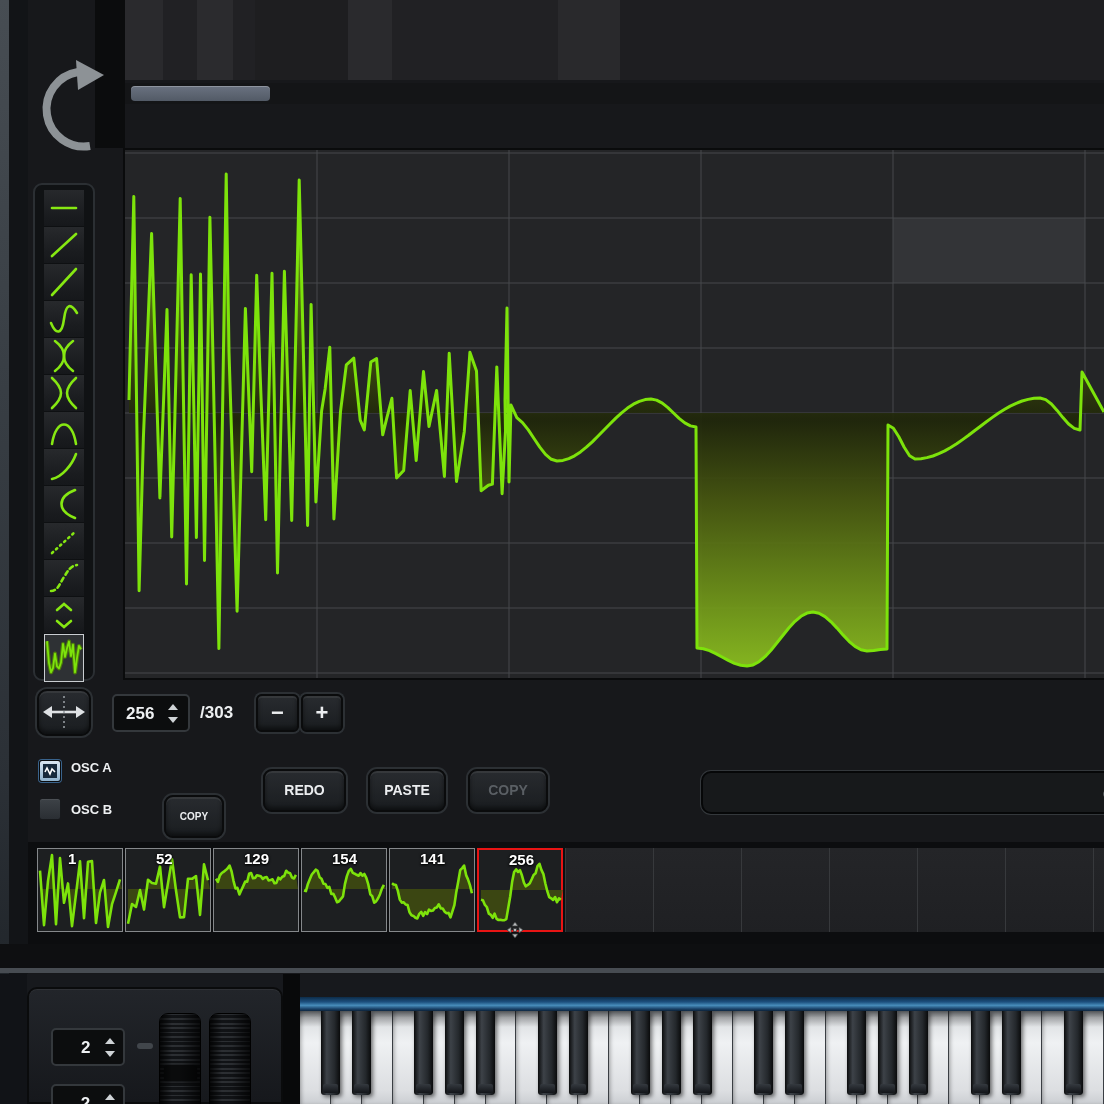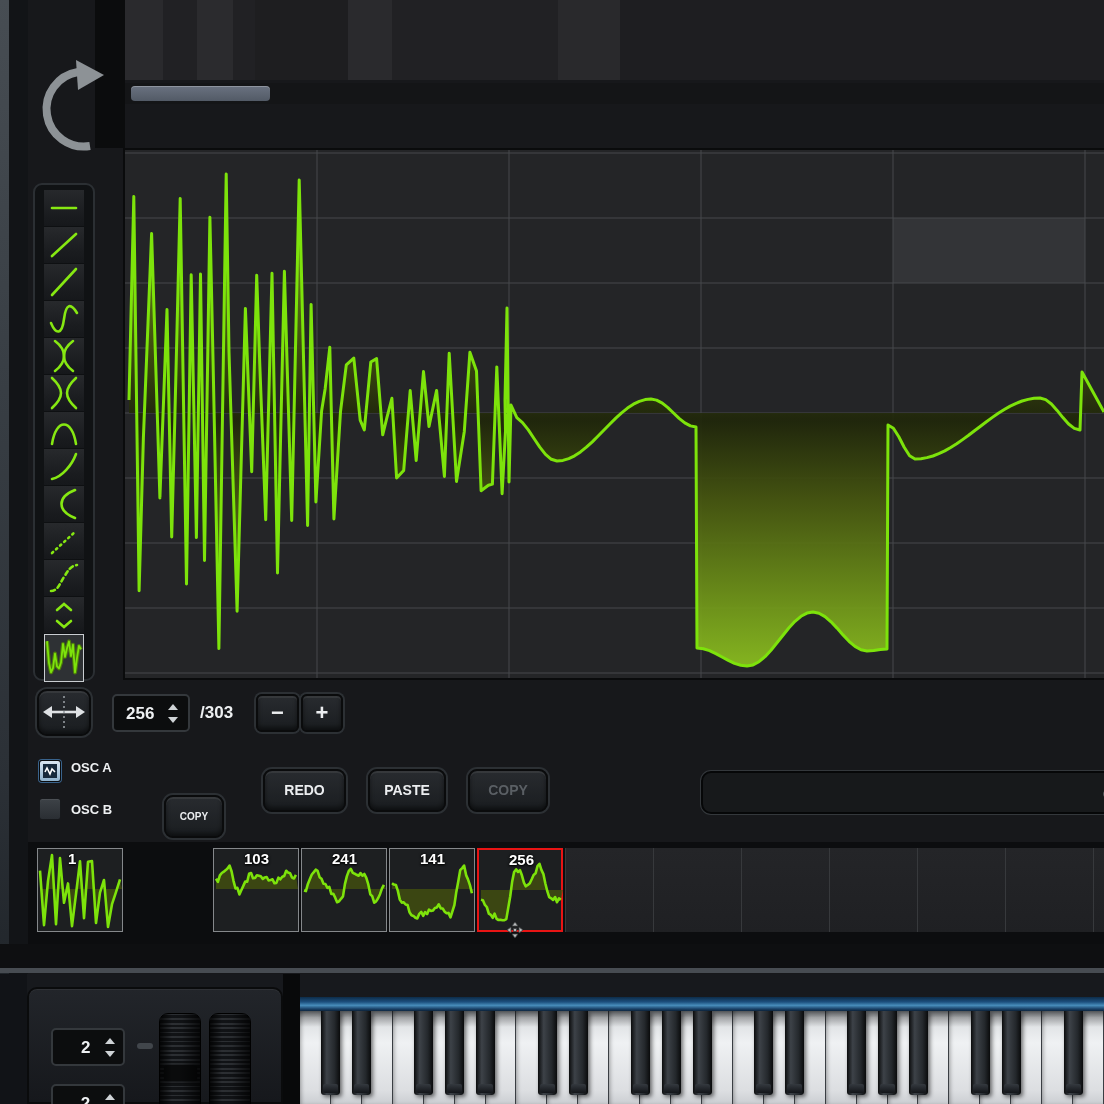--- a/index.html
+++ b/index.html
@@ -251,33 +251,40 @@
   <div class="abs field" style="left:701px;top:771px;width:420px;height:43px">(e</div>
 
   <div class="abs thumb-strip" id="thumb-strip">
       <div class="thumb" style="left: 9px;">
         <svg width="84" height="82" viewBox="0 0 84 82">
           <polygon points="2,40 2,21.7 6,76.1 10,31.9 14,6.0 18,75.2 22,9.1 26,53.8 30,34.4 34,77.1 38,45.1 42,12.2 46,69.2 50,12.8 54,12.1 58,74.0 62,43.7 66,31.0 70,78.0 74,55.2 78,43.2 82,30.4  84,40" fill="#45540e" fill-opacity="0.75"></polygon>
           <polyline points="2,21.7 6,76.1 10,31.9 14,6.0 18,75.2 22,9.1 26,53.8 30,34.4 34,77.1 38,45.1 42,12.2 46,69.2 50,12.8 54,12.1 58,74.0 62,43.7 66,31.0 70,78.0 74,55.2 78,43.2 82,30.4 " fill="none" stroke="#7de30b" stroke-width="2.6" stroke-linejoin="round"></polyline>
         </svg>
         <div class="thumb-num">1</div>
       </div>
+      <div class="thumb" style="left: 97px;">
+        <svg width="84" height="82" viewBox="0 0 84 82">
+          <polygon points="2,40 2,74.8 6,55.0 10,58.0 14,41.1 18,60.6 22,30.7 26,33.9 30,34.7 34,17.4 38,58.2 42,34.1 46,10.2 50,41.5 54,68.4 58,68.2 62,29.7 66,29.8 70,27.1 74,65.9 78,15.4 82,31.3  84,40" fill="#45540e" fill-opacity="0.75"></polygon>
+          <polyline points="2,74.8 6,55.0 10,58.0 14,41.1 18,60.6 22,30.7 26,33.9 30,34.7 34,17.4 38,58.2 42,34.1 46,10.2 50,41.5 54,68.4 58,68.2 62,29.7 66,29.8 70,27.1 74,65.9 78,15.4 82,31.3 " fill="none" stroke="#7de30b" stroke-width="2.6" stroke-linejoin="round"></polyline>
+        </svg>
+        <div class="thumb-num">52</div>
+      </div>
       <div class="thumb" style="left: 185px;">
         <svg width="84" height="82" viewBox="0 0 84 82">
           <polygon points="2,40 2.0,29.7 3.9,32.8 5.9,26.4 7.8,24.0 9.8,22.7 11.8,21.1 13.7,19.3 15.6,16.6 17.6,22.5 19.5,31.8 21.5,39.4 23.4,38.8 25.4,45.4 27.3,41.2 29.3,36.9 31.2,32.6 33.2,32.8 35.1,24.8 37.1,24.0 39.0,29.3 41.0,29.0 42.9,26.3 44.9,26.7 46.8,27.2 48.8,29.9 50.8,28.4 52.7,28.0 54.6,31.5 56.6,31.1 58.5,30.3 60.5,34.3 62.4,33.9 64.4,28.6 66.3,30.3 68.3,27.8 70.2,27.0 72.2,21.8 74.1,23.6 76.1,24.2 78.0,28.5 80.0,29.5 81.9,25.8  84,40" fill="#45540e" fill-opacity="0.75"></polygon>
           <polyline points="2.0,29.7 3.9,32.8 5.9,26.4 7.8,24.0 9.8,22.7 11.8,21.1 13.7,19.3 15.6,16.6 17.6,22.5 19.5,31.8 21.5,39.4 23.4,38.8 25.4,45.4 27.3,41.2 29.3,36.9 31.2,32.6 33.2,32.8 35.1,24.8 37.1,24.0 39.0,29.3 41.0,29.0 42.9,26.3 44.9,26.7 46.8,27.2 48.8,29.9 50.8,28.4 52.7,28.0 54.6,31.5 56.6,31.1 58.5,30.3 60.5,34.3 62.4,33.9 64.4,28.6 66.3,30.3 68.3,27.8 70.2,27.0 72.2,21.8 74.1,23.6 76.1,24.2 78.0,28.5 80.0,29.5 81.9,25.8 " fill="none" stroke="#7de30b" stroke-width="2.6" stroke-linejoin="round"></polyline>
         </svg>
-        <div class="thumb-num">103</div>
+        <div class="thumb-num">129</div>
       </div>
       <div class="thumb" style="left: 273px;">
         <svg width="84" height="82" viewBox="0 0 84 82">
           <polygon points="2,40 2.0,41.6 3.9,42.1 5.9,34.9 7.8,30.2 9.8,25.5 11.8,23.1 13.7,20.7 15.6,21.9 17.6,28.2 19.5,29.7 21.5,34.8 23.4,35.0 25.4,38.9 27.3,37.9 29.3,44.9 31.2,44.7 33.2,48.7 35.1,53.2 37.1,52.3 39.0,49.8 41.0,47.4 42.9,35.1 44.9,27.1 46.8,22.0 48.8,19.9 50.8,23.9 52.7,24.7 54.6,25.8 56.6,26.7 58.5,24.1 60.5,26.7 62.4,25.0 64.4,29.1 66.3,35.4 68.3,45.3 70.2,47.2 72.2,53.7 74.1,52.4 76.1,49.3 78.0,45.2 80.0,39.4 81.9,35.8  84,40" fill="#45540e" fill-opacity="0.75"></polygon>
           <polyline points="2.0,41.6 3.9,42.1 5.9,34.9 7.8,30.2 9.8,25.5 11.8,23.1 13.7,20.7 15.6,21.9 17.6,28.2 19.5,29.7 21.5,34.8 23.4,35.0 25.4,38.9 27.3,37.9 29.3,44.9 31.2,44.7 33.2,48.7 35.1,53.2 37.1,52.3 39.0,49.8 41.0,47.4 42.9,35.1 44.9,27.1 46.8,22.0 48.8,19.9 50.8,23.9 52.7,24.7 54.6,25.8 56.6,26.7 58.5,24.1 60.5,26.7 62.4,25.0 64.4,29.1 66.3,35.4 68.3,45.3 70.2,47.2 72.2,53.7 74.1,52.4 76.1,49.3 78.0,45.2 80.0,39.4 81.9,35.8 " fill="none" stroke="#7de30b" stroke-width="2.6" stroke-linejoin="round"></polyline>
         </svg>
-        <div class="thumb-num">241</div>
+        <div class="thumb-num">154</div>
       </div>
       <div class="thumb" style="left: 361px;">
         <svg width="84" height="82" viewBox="0 0 84 82">
           <polygon points="2,40 2.0,34.2 3.9,35.6 5.9,36.0 7.8,41.6 9.8,50.6 11.8,53.6 13.7,53.3 15.6,55.5 17.6,56.1 19.5,63.2 21.5,66.3 23.4,66.9 25.4,68.8 27.3,69.5 29.3,64.8 31.2,62.9 33.2,66.9 35.1,63.2 37.1,65.2 39.0,60.6 41.0,62.0 42.9,61.6 44.9,59.0 46.8,58.5 48.8,55.3 50.8,59.4 52.7,59.5 54.6,62.7 56.6,64.3 58.5,63.9 60.5,68.4 62.4,62.4 64.4,56.0 66.3,42.9 68.3,32.3 70.2,21.1 72.2,19.1 74.1,16.6 76.1,26.1 78.0,30.4 80.0,36.4 81.9,44.2  84,40" fill="#45540e" fill-opacity="0.75"></polygon>
           <polyline points="2.0,34.2 3.9,35.6 5.9,36.0 7.8,41.6 9.8,50.6 11.8,53.6 13.7,53.3 15.6,55.5 17.6,56.1 19.5,63.2 21.5,66.3 23.4,66.9 25.4,68.8 27.3,69.5 29.3,64.8 31.2,62.9 33.2,66.9 35.1,63.2 37.1,65.2 39.0,60.6 41.0,62.0 42.9,61.6 44.9,59.0 46.8,58.5 48.8,55.3 50.8,59.4 52.7,59.5 54.6,62.7 56.6,64.3 58.5,63.9 60.5,68.4 62.4,62.4 64.4,56.0 66.3,42.9 68.3,32.3 70.2,21.1 72.2,19.1 74.1,16.6 76.1,26.1 78.0,30.4 80.0,36.4 81.9,44.2 " fill="none" stroke="#7de30b" stroke-width="2.6" stroke-linejoin="round"></polyline>
         </svg>
         <div class="thumb-num">141</div>
       </div>
       <div class="thumb sel" style="left: 449px;">
         <svg width="84" height="82" viewBox="0 0 84 82">

